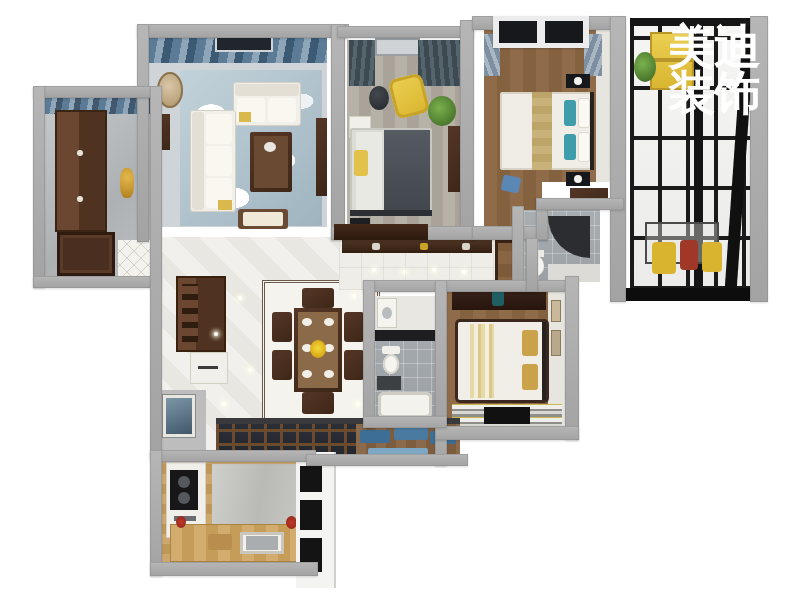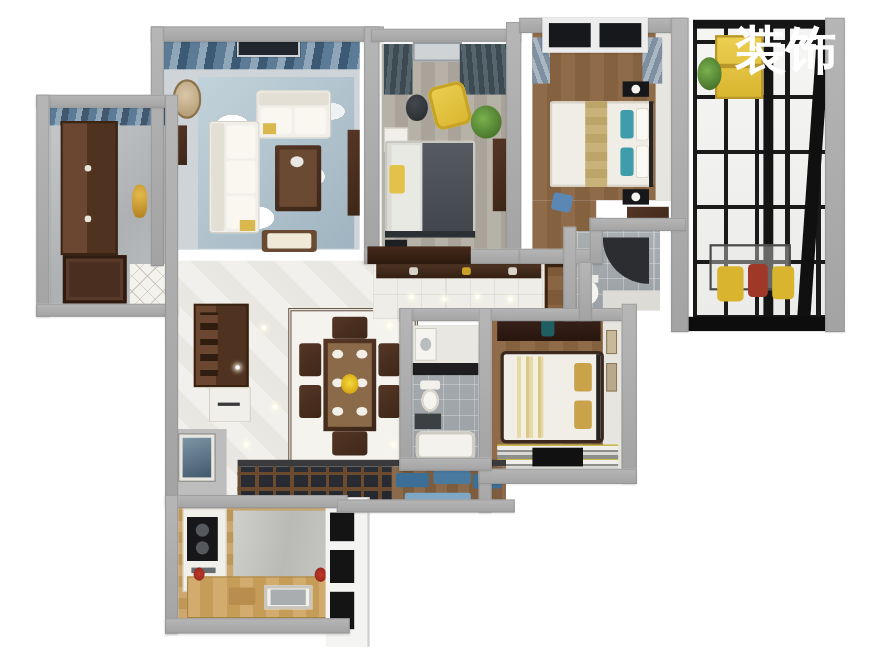--- a/index.html
+++ b/index.html
@@ -288,16 +288,17 @@
   <div class="wall" style="left:565px;top:276px;width:14px;height:164px;"></div>
   <div class="wall" style="left:435px;top:426px;width:144px;height:14px;"></div>
   <div class="wall" style="left:363px;top:416px;width:84px;height:12px;"></div>
   <div class="wall" style="left:526px;top:238px;width:12px;height:54px;"></div>
   <div class="wall" style="left:150px;top:450px;width:166px;height:12px;"></div>
   <div class="wall" style="left:306px;top:454px;width:162px;height:12px;"></div>
   <div class="wall" style="left:150px;top:450px;width:12px;height:126px;"></div>
   <div class="wall" style="left:150px;top:562px;width:168px;height:14px;"></div>
 
   <div class="watermark" style="right:38px;top:24px;">
+    <div>美迪</div>
     <div>装饰</div>
   </div>
 
 </div>
 
 </body></html>

